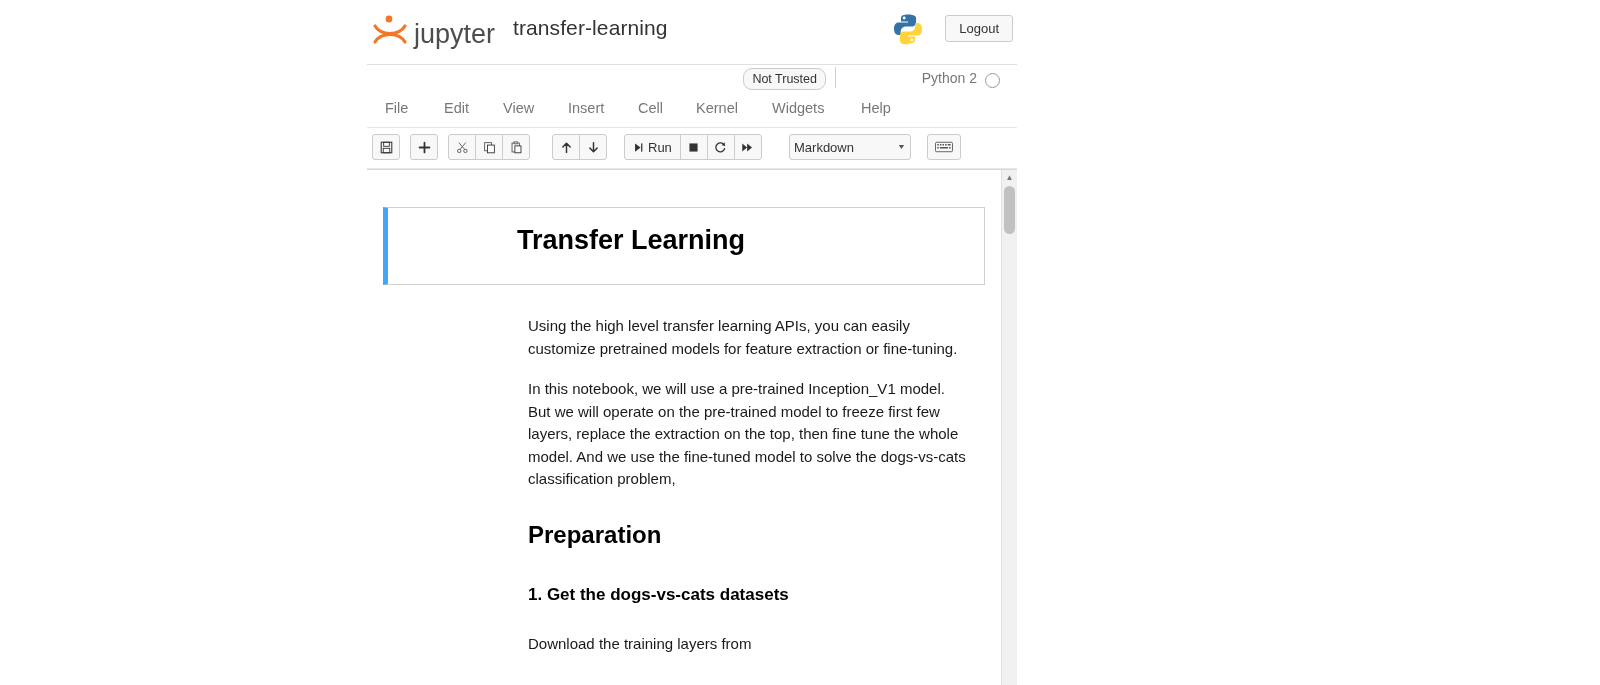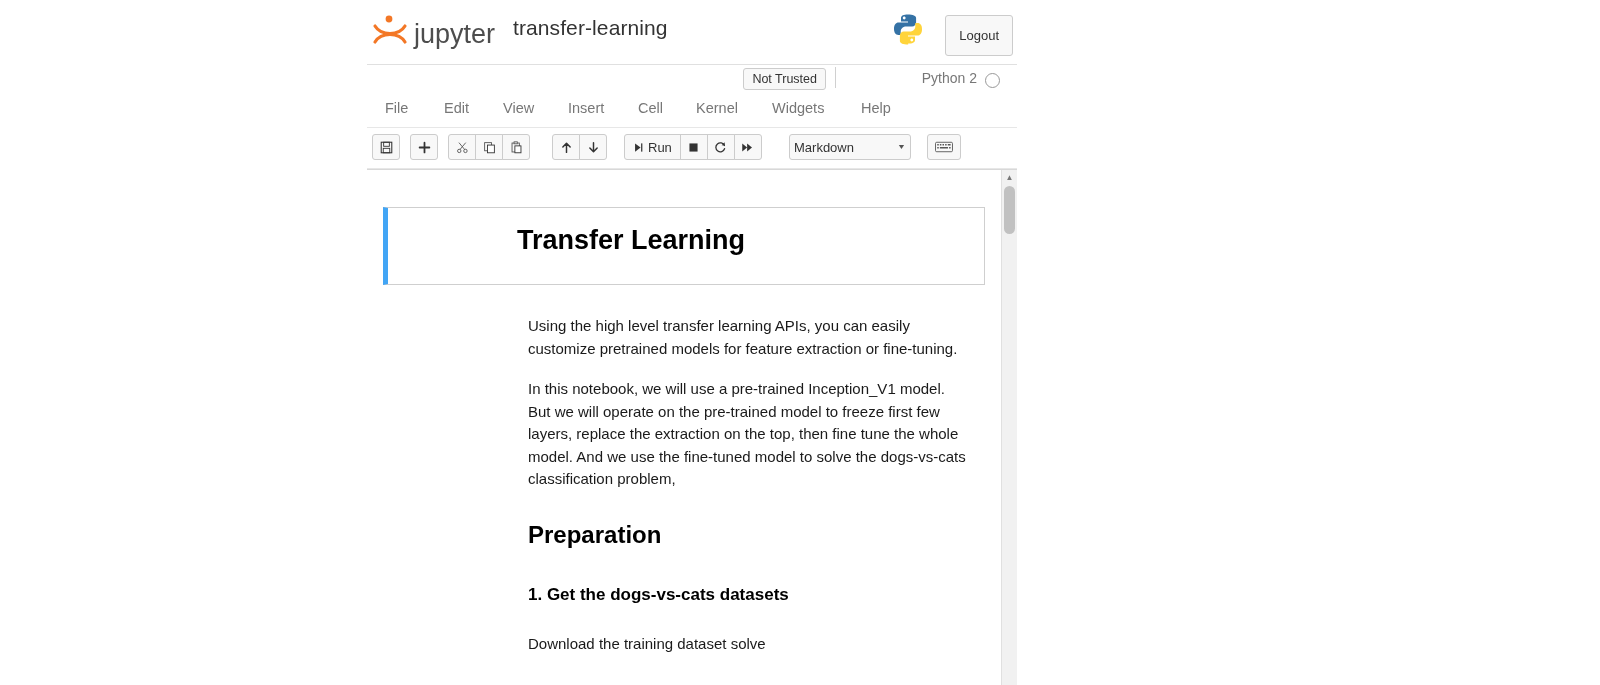--- a/index.html
+++ b/index.html
@@ -50,21 +50,21 @@
     position: absolute;
     right: 92px;
     top: 12px;
     width: 34px;
     height: 34px;
   }
   .logout-btn {
     position: absolute;
     right: 4px;
     top: 15px;
-    padding: 12px 13px;
+    padding: 5px 13px;
     font-size: 13px;
     color: #333333;
     background: #f8f8f8;
     border: 1px solid #cccccc;
     border-radius: 3px;
     cursor: pointer;
     font-family: "Liberation Sans", sans-serif;
   }
 
   
@@ -74,21 +74,21 @@
     background: #ffffff;
   }
   .trust-badge {
     position: absolute;
     right: 191px;
     top: 3px;
     font-size: 12.5px;
     color: #333333;
     background: #f8f8f8;
     border: 1px solid #cccccc;
-    border-radius: 3px;
+    border-radius: 9px;
     padding: 3px 8px;
     cursor: pointer;
   }
   .kernel-sep {
     position: absolute;
     right: 181px;
     top: 2px;
     width: 1px;
     height: 21px;
     background: #d0d0d0;
@@ -430,21 +430,21 @@
 
       <div class="cell-selected">
         <div class="h1">Transfer Learning</div>
       </div>
 
       <div class="md-block">
         <p class="md-p first">Using the high level transfer learning APIs, you can easily customize pretrained models for feature extraction or fine-tuning.</p>
         <p class="md-p">In this notebook, we will use a pre-trained Inception_V1 model. But we will operate on the pre-trained model to freeze first few layers, replace the extraction on the top, then fine tune the whole model. And we use the fine-tuned model to solve the dogs-vs-cats classification problem,</p>
         <h2 class="md-h2">Preparation</h2>
         <h3 class="md-h3">1. Get the dogs-vs-cats datasets</h3>
-        <p class="md-p last">Download the training dataset solve</p>
+        <p class="md-p last">Download the training layers from</p>
       </div>
 
     </div>
 
     <div class="scroll-track">
       <div class="scroll-arrow up">▲</div>
       <div class="scroll-thumb"></div>
     </div>
   </div>
 

